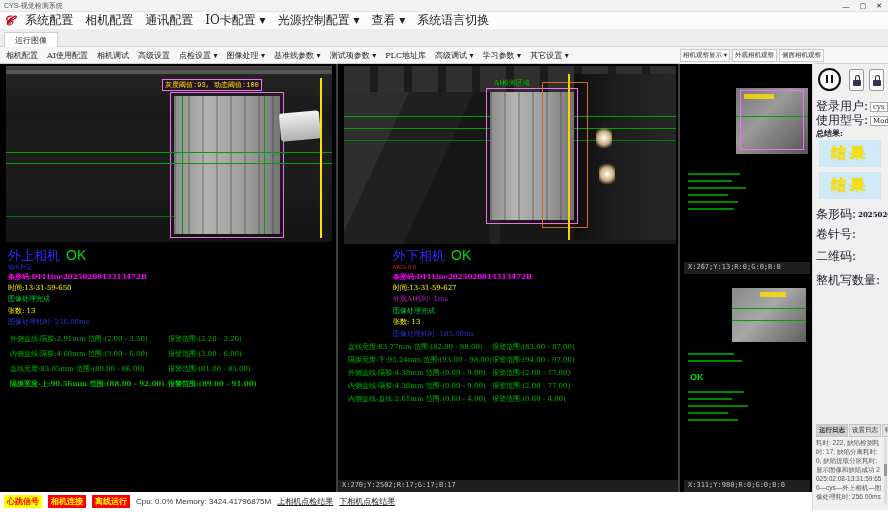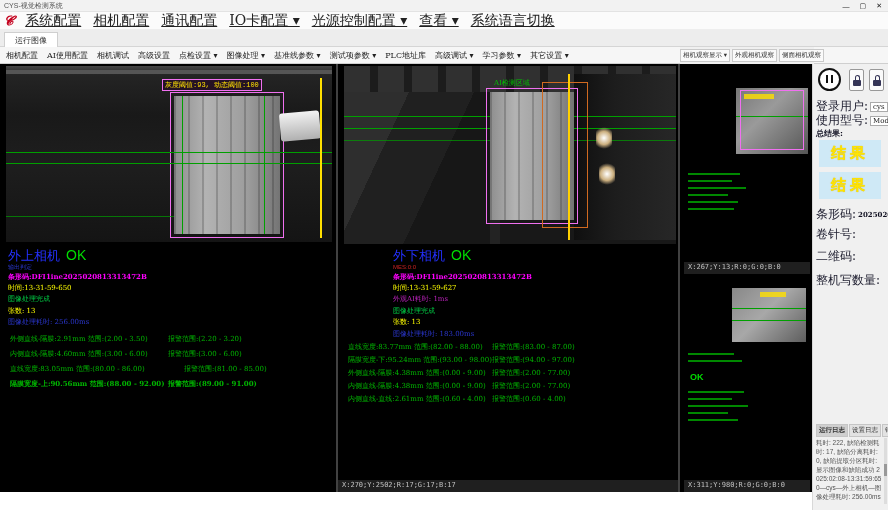--- a/index.html
+++ b/index.html
@@ -9,21 +9,21 @@
   .abs { position:absolute; }
 
   
   .titlebar { left:0; top:0; width:888px; height:12px; background:#f2f2f2; font-size:7px; color:#555;
     padding:1px 0 0 4px; border-bottom:1px solid #e3e3e3; }
   .winctrls { right:2px; top:0; height:12px; display:flex; gap:10px; align-items:center; padding-right:4px; }
   .winctrls span { font-size:7px; color:#222; cursor:default; }
   .menubar { left:0; top:12px; width:888px; height:18px; background:#fbfbfb; display:flex; align-items:center;
     gap:12px; padding-left:4px; border-bottom:1px solid #eee; }
   .logo { color:#c4001d; font-family:"DejaVu Serif", serif; font-style:italic; font-weight:bold; font-size:13px; }
-  .menu-item { font-size:14px; color:#222; font-family:"DejaVu Serif", serif;text-decoration:underline; }
+  .menu-item { font-size:12px; color:#222; font-family:"DejaVu Serif", serif; }
   .tabstrip { left:0; top:30px; width:888px; height:17px; background:#ededed; border-bottom:1px solid #d5d5d5; }
   .viewtab { position:absolute; left:4px; top:2px; height:15px; background:#fff; border:1px solid #cfcfcf;
     border-bottom:none; font-size:8px; color:#333; padding:2px 10px 0 10px; font-family:"DejaVu Serif", serif; }
   .toolstrip { left:0; top:47px; width:888px; height:17px; background:#f6f6f6; border-bottom:1px solid #cfcfcf;
     display:flex; align-items:center; gap:9px; padding-left:6px; }
   .tool-item { font-size:8px; color:#222; font-family:"DejaVu Serif", serif; white-space:nowrap; }
   .camtabs { position:absolute; left:680px; top:47px; width:134px; height:17px; background:#f0f0f0;
     display:flex; gap:2px; align-items:center; }
   .camtab { font-size:6.5px; color:#333; border:1px solid #c9c9c9; background:#fafafa; padding:1px 2px; white-space:nowrap; }
 
@@ -188,21 +188,21 @@
       <div class="psub c-blu">输出判定</div>
       <div class="pline c-mag">条形码:DFI1ine2025020813313472B</div>
       <div class="pline c-yel">时间:13-31-59-650</div>
       <div class="pline c-grn">图像处理完成</div>
       <div class="pline c-yel">张数: 13</div>
       <div class="pline c-blu">图像处理耗时: 256.00ms</div>
     </div>
     <div class="abs meas" style="left:10px;top:270px;width:320px;">
       <div class="row" style="height:15px;"><span>外侧直线-隔膜:2.91mm 范围:(2.00 - 3.50)</span><span class="warn" style="left:158px;">报警范围:(2.20 - 3.20)</span></div>
       <div class="row" style="height:15px;"><span>内侧直线-隔膜:4.60mm 范围:(3.00 - 6.00)</span><span class="warn" style="left:158px;">报警范围:(3.00 - 6.00)</span></div>
-      <div class="row" style="height:15px;"><span>直线宽度:83.05mm 范围:(80.00 - 86.00)</span><span class="warn" style="left:174px;text-align:right;">报警范围:(81.00 - 85.00)</span></div>
+      <div class="row" style="height:15px;"><span>直线宽度:83.05mm 范围:(80.00 - 86.00)</span><span class="warn" style="left:158px;text-align:right;">报警范围:(81.00 - 85.00)</span></div>
       <div class="row" style="height:15px;font-weight:bold;"><span>隔膜宽度-上:90.56mm 范围:(88.00 - 92.00)</span><span class="warn" style="left:158px;">报警范围:(89.00 - 91.00)</span></div>
     </div>
 
     <div class="abs ptext" style="left:348px;top:184px;margin-left:45px;">
       <div class="ptitle">
         <span>外下相机</span><span class="ok">OK</span>
       </div>
       <div class="psub" style="color:#cc2222;">MES:0:0</div>
       <div class="pline c-mag">条形码:DFI1ine2025020813313472B</div>
       <div class="pline c-yel">时间:13-31-59-627</div>
@@ -305,14 +305,22 @@
       <span class="logtab active">运行日志</span>
       <span class="logtab">设置日志</span>
       <span class="logtab">错误日志</span>
     </div>
     <div class="abs logtext" style="top:374px;">耗时: 222, 缺陷检测耗时: 17, 缺陷分离耗时: 0, 缺陷提取分区耗时: 显示图像和缺陷成功 2025:02:08-13:31:59:650—cys—外上相机—图像处理耗时: 256.00ms</div>
     <div class="abs sb-scroll" style="top:374px;height:66px;">
         <i></i>
       </div>
   </div>
 
+  <div class="abs statusbar">
+    <span class="badge-y">心跳信号</span>
+    <span class="badge-r">相机连接</span>
+    <span class="badge-r">离线运行</span>
+    <span class="sb-cpu">Cpu: 0.0% Memory: 3424.41796875M</span>
+    <span class="sb-link">上相机点检结果</span>
+    <span class="sb-link">下相机点检结果</span>
+  </div>
   <div class="abs bottomfill"></div>
 </div>
 
 </body></html>

